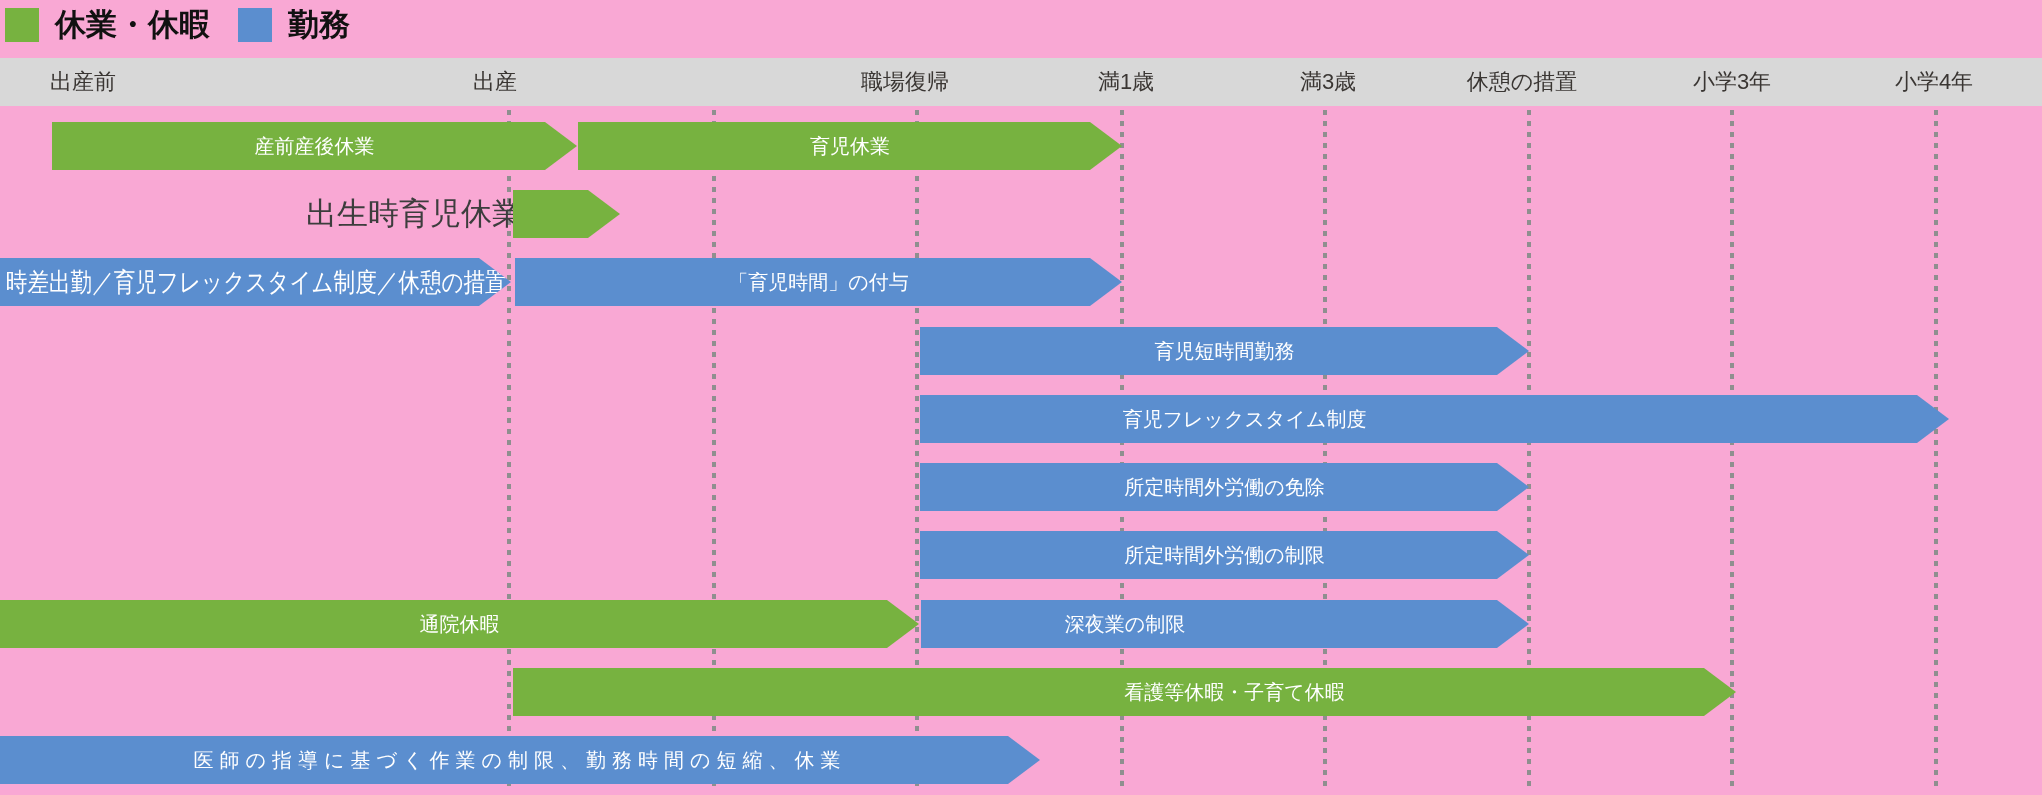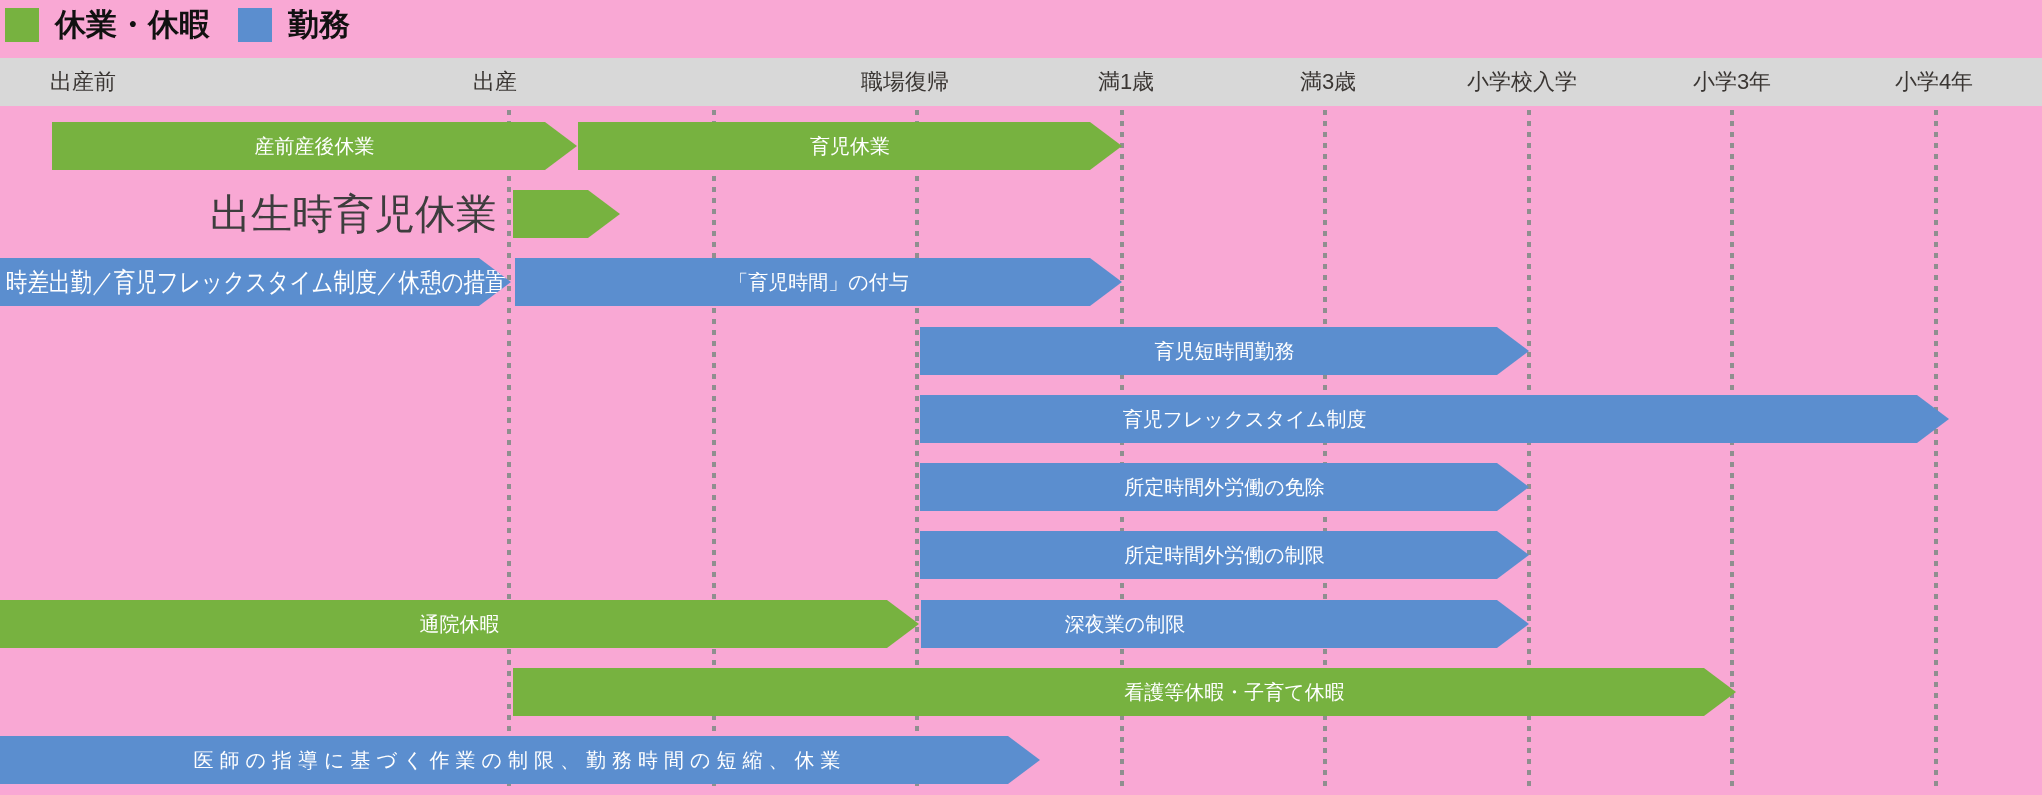--- a/index.html
+++ b/index.html
@@ -36,41 +36,41 @@
   
   .bar{position:absolute;height:48px;z-index:1;display:flex;align-items:center;justify-content:center;
        clip-path:polygon(0 0,calc(100% - 32px) 0,100% 50%,calc(100% - 32px) 100%,0 100%);}
   .bar.leave{background:var(--leave);}
   .bar.work{background:var(--work);}
   .bar-label{color:var(--bar-text);font-size:20px;white-space:nowrap;}
   .bar.condensed{justify-content:flex-start;}
   .bar.condensed .bar-label{font-size:26px;transform:scaleX(0.83);transform-origin:0 50%;padding-left:7px;}
   
   .side-label{position:absolute;left:0;height:48px;line-height:48px;text-align:right;
-              font-size:41px;color:var(--side-label-text);z-index:1;white-space:nowrap;}
+              font-size:31px;color:var(--side-label-text);z-index:1;white-space:nowrap;padding-left:26px;}
 </style>
 </head>
 <body>
 
 <div class="stage" id="stage">
 
   <div class="legend">
     <span class="swatch" style="background: rgb(119, 178, 64);"></span>
     <span class="legend-label">休業・休暇</span>
     <span class="swatch second" style="background: rgb(91, 142, 207);"></span>
     <span class="legend-label">勤務</span>
   </div>
 
   <div class="header" id="header">
       <span class="hlabel left" style="left: 50px;">出産前</span>
       <span class="hlabel" style="left: 495px;">出産</span>
       <span class="hlabel" style="left: 905px;">職場復帰</span>
       <span class="hlabel" style="left: 1126px;">満1歳</span>
       <span class="hlabel" style="left: 1328px;">満3歳</span>
-      <span class="hlabel" style="left: 1522px;">小学校入学</span>
+      <span class="hlabel" style="left: 1522px;">休憩の措置</span>
       <span class="hlabel" style="left: 1732px;">小学3年</span>
       <span class="hlabel" style="left: 1934px;">小学4年</span>
     </div>
 
   <div id="gridlines">
       <div class="grid" style="left: 507px;"></div>
       <div class="grid" style="left: 712px;"></div>
       <div class="grid" style="left: 915px;"></div>
       <div class="grid" style="left: 1120px;"></div>
       <div class="grid" style="left: 1323px;"></div>

